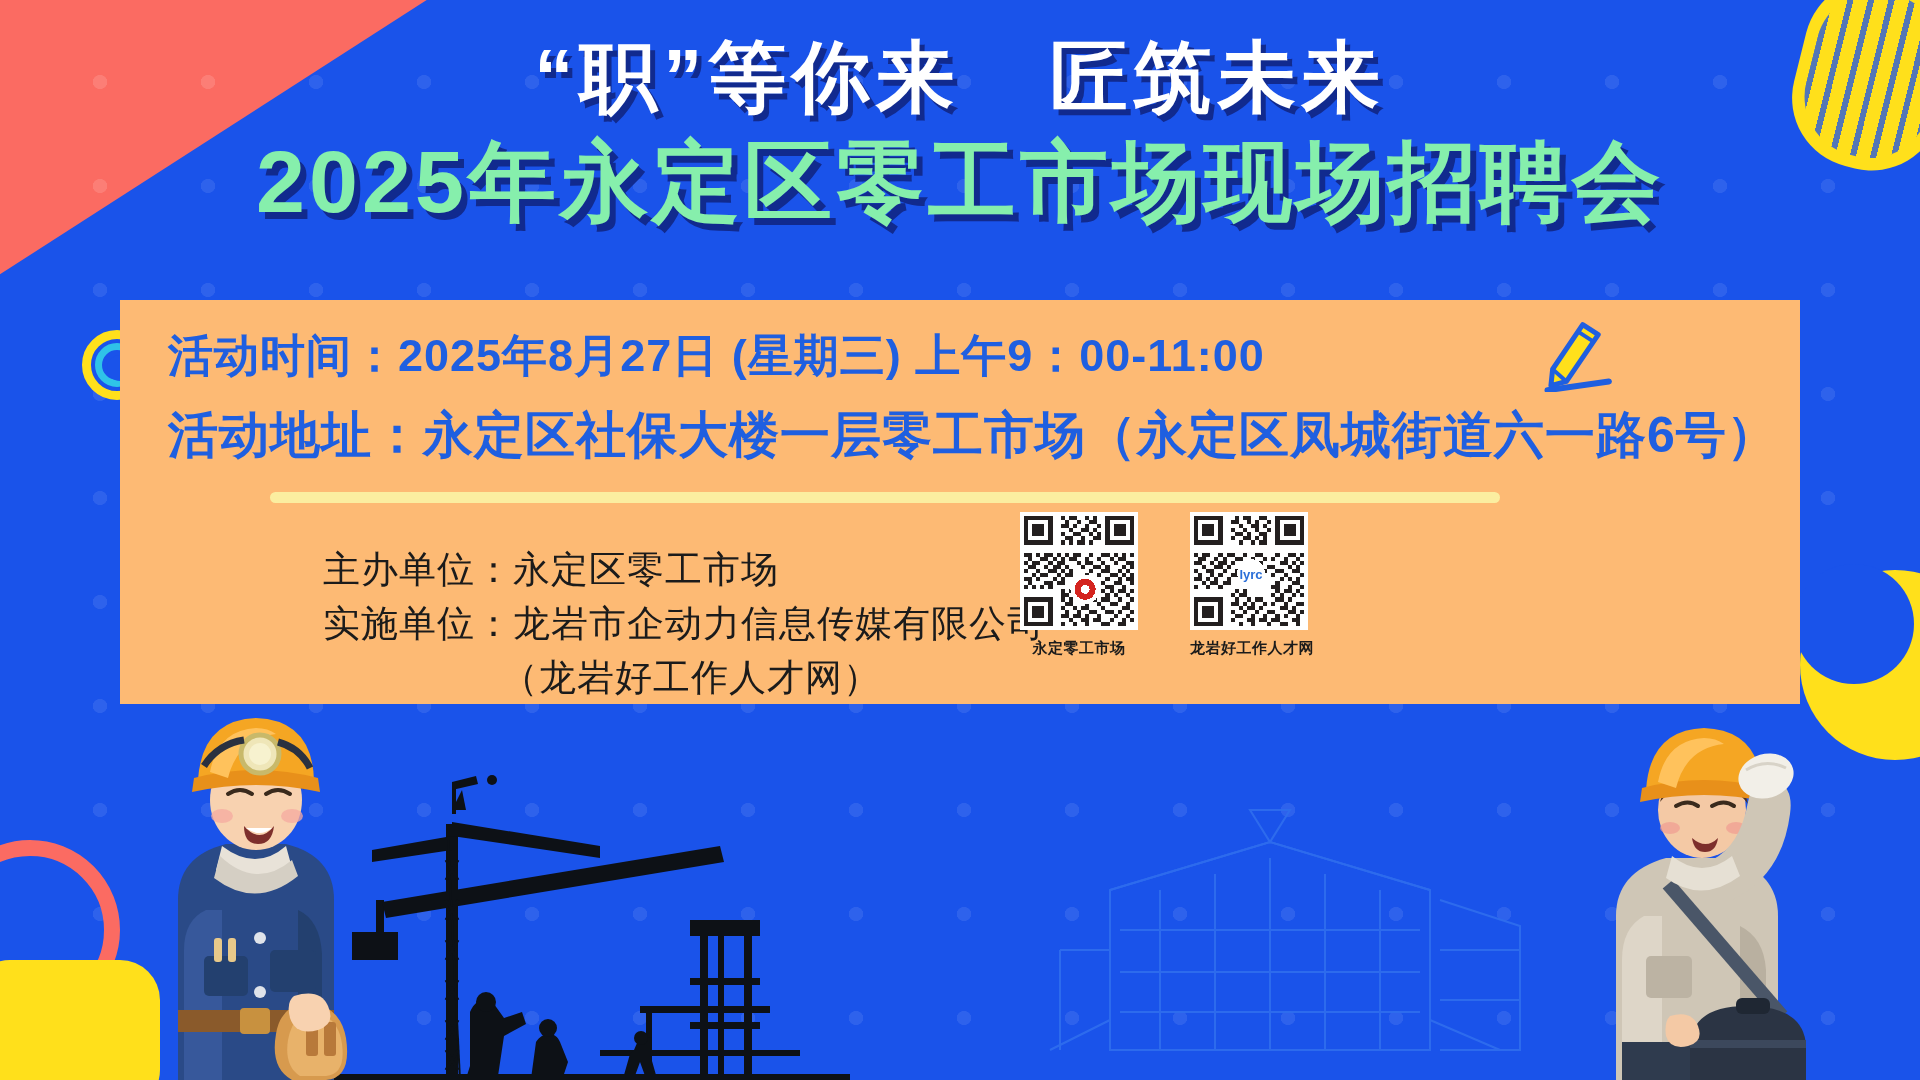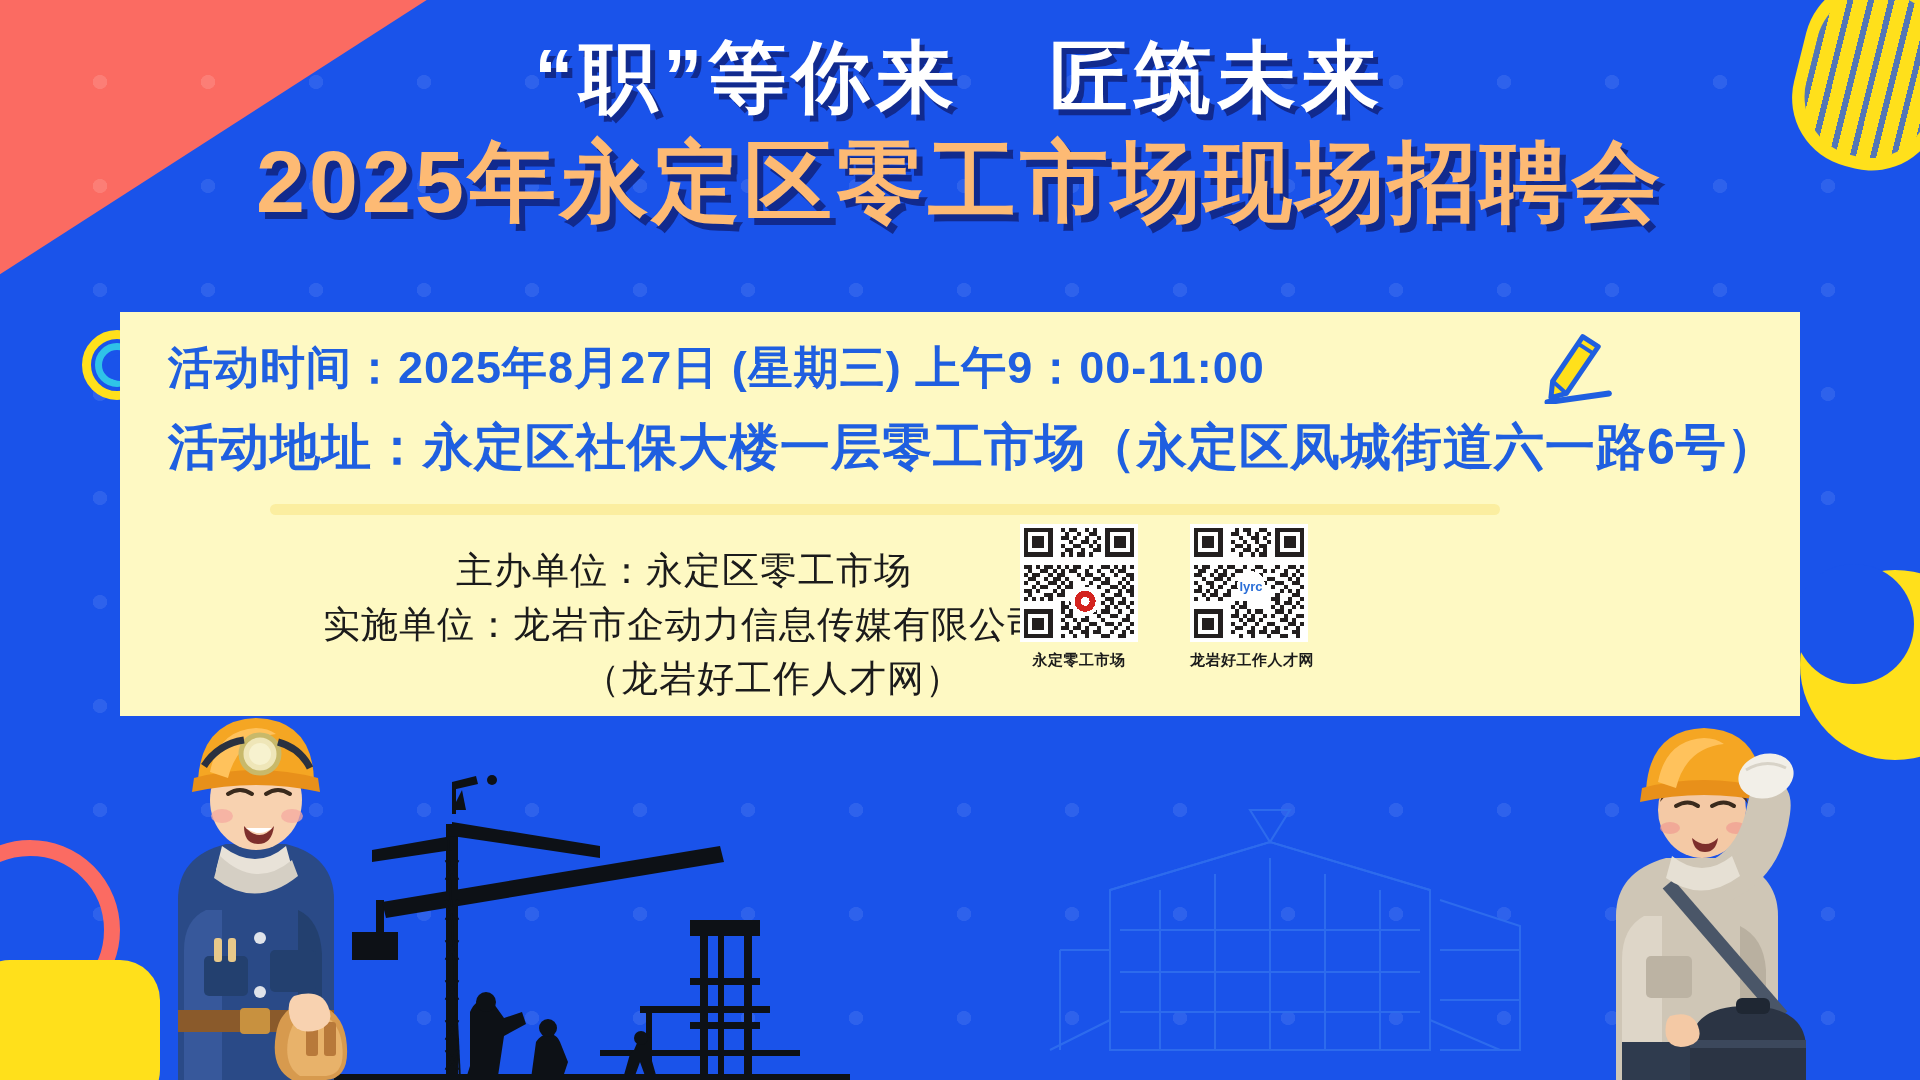--- a/index.html
+++ b/index.html
@@ -43,42 +43,42 @@
   .yellow-quarter{position:absolute;right:-70px;top:570px;width:190px;height:190px;
         border-radius:50%;background:#ffe01b;}
   .yellow-quarter:after{content:"";position:absolute;left:-6px;top:-6px;
         width:120px;height:120px;border-radius:50%;background:#1a53ea;}
 
   
   .headline{position:absolute;left:0;right:0;top:34px;text-align:center;z-index:6;}
   .hl1{font-size:78px;font-weight:bold;color:#ffffff;letter-spacing:6px;
        text-shadow:5px 6px 0 #112a8e;line-height:1.12;white-space:nowrap;text-align:center;}
   .hl1 .gap{display:inline-block;width:34px;}
-  .hl2{font-size:88px;font-weight:bold;color:#fdba74;letter-spacing:4px;
+  .hl2{font-size:88px;font-weight:bold;color:#86efac;letter-spacing:4px;
        text-shadow:6px 7px 0 #112a8e;line-height:1.2;margin-top:8px;white-space:nowrap;}
 
   
   .card{position:absolute;left:120px;top:300px;width:1680px;height:404px;
-        background:#fef9c3;z-index:5;margin-top:12px;}
+        background:#fdba74;z-index:5;}
   .card-inner{position:relative;width:100%;height:100%;}
 
   .info-line{position:absolute;font-weight:bold;color:#1f5fe0;white-space:nowrap;}
   .info-time{left:48px;top:26px;font-size:45px;letter-spacing:1px;}
   .info-addr{left:48px;top:102px;font-size:50px;letter-spacing:1px;}
 
   
   .pencil{position:absolute;left:1415px;top:20px;width:80px;height:72px;}
 
   
   .divider{position:absolute;left:150px;top:192px;width:1230px;height:11px;
            border-radius:6px;background:#fbeea0;}
 
   
-  .org{position:absolute;left:203px;top:232px;color:#1b1b1b;font-size:37px;
-       line-height:1.46;letter-spacing:1px;white-space:nowrap;text-align:center;}
+  .org{position:absolute;left:203px;top:243px;color:#1b1b1b;font-size:37px;
+       line-height:1.46;letter-spacing:1px;white-space:nowrap;}
   .org .indent{display:inline-block;width:178px;}
 
   
   .qr-wrap{position:absolute;left:900px;top:212px;display:flex;gap:52px;}
   .qr-item{text-align:center;font-weight:bold;}
   .qr-box{position:relative;width:118px;height:118px;}
   .qr-cap{margin-top:9px;font-size:15px;color:#1b1b1b;letter-spacing:0.5px;}
 
   
   .scene{position:absolute;left:0;right:0;bottom:0;height:330px;z-index:3;}

